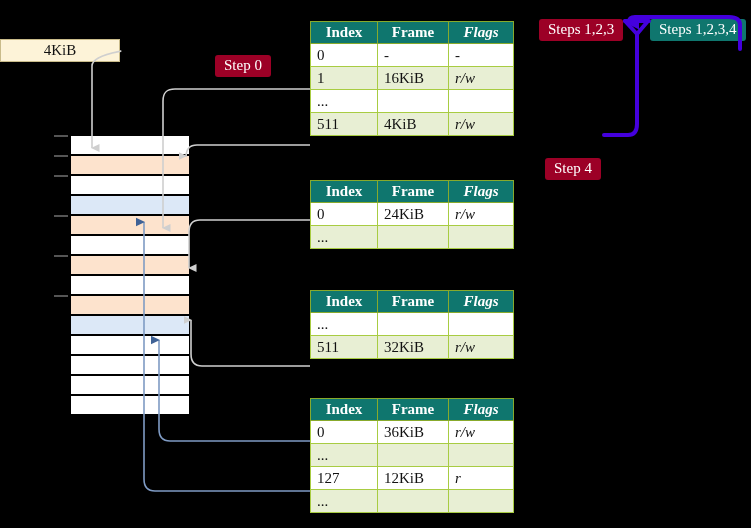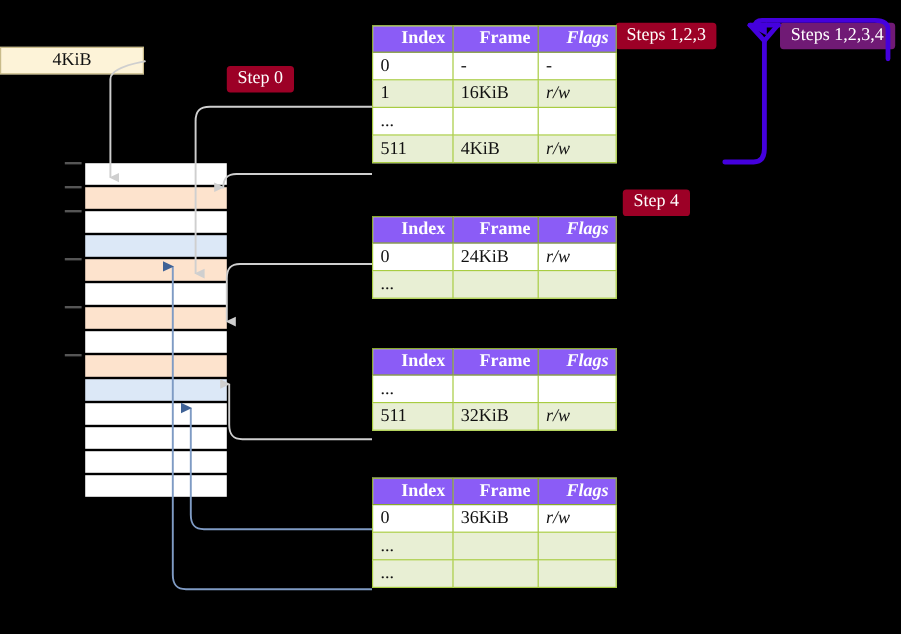--- a/index.html
+++ b/index.html
@@ -16,40 +16,40 @@
     display:flex;align-items:center;justify-content:center;
     font-size:15px;color:#111;box-sizing:border-box;
   }
 
   
   .badge{
     display:inline-flex;align-items:center;justify-content:center;
     padding:2px 9px 3px 9px;border-radius:3px;
     font-size:15px;color:#fff;line-height:1.15;white-space:nowrap;
   }
-  .badge-red{background:#9c0026;}
-  .badge-blue{background:#701a75;}
+  .badge-red{background:#9c0026;margin-left:26px;}
+  .badge-blue{background:#0f766e;}
   .b-step0{left:189px;top:55px;}
   .b-steps123{left:513px;top:19px;}
   .b-steps1234{left:650px;top:19px;}
   .b-step4{left:519px;top:158px;}
 
   
   #memory-column{left:70px;top:135px;width:120px;height:280px;}
   .memrow{position:absolute;left:0;width:120px;height:20px;
           box-sizing:border-box;border:1px solid #000;background:#fff;}
   .memrow.orange{background:#fde3cd;}
   .memrow.blue{background:#dce8f7;}
   .memtick{position:absolute;width:14px;height:0;border-top:2px solid #555;left:-16px;}
 
   
   .ptable{border-collapse:collapse;position:absolute;background:#fff;}
   .ptable th{
-    background:#8b5cf6;color:#fff;font-weight:bold;font-size:15px;
-    text-align:right;padding:2px 6px;border:1px solid #88aa2c;
+    background:#0f766e;color:#fff;font-weight:bold;font-size:15px;
+    text-align:center;padding:2px 6px;border:1px solid #88aa2c;
     font-family:"Liberation Serif","DejaVu Serif",serif;
   }
   .ptable td{
     font-size:15px;color:#111;padding:2px 6px;
     border:1px solid #a8cc42;background:#fff;height:18px;
   }
   .ptable tr.alt td{background:#e8efd4;}
   .ptable td.hl{background:#ffff99;}
   .col-idx{width:54px;}
   .col-frm{width:58px;}
@@ -181,20 +181,25 @@
       <tr>
         <td class="col-idx">0</td>
         <td class="col-frm">36KiB</td>
         <td class="col-flg">r/w</td>
       </tr>
       <tr class="alt">
         <td class="col-idx">...</td>
         <td class="col-frm"></td>
         <td class="col-flg"></td>
       </tr>
+      <tr>
+        <td class="col-idx">127</td>
+        <td class="col-frm">12KiB</td>
+        <td class="col-flg">r</td>
+      </tr>
       <tr class="alt">
         <td class="col-idx">...</td>
         <td class="col-frm"></td>
         <td class="col-flg"></td>
       </tr>
     </tbody>
   </table>
 
 <svg class="overlay">
   <defs>

